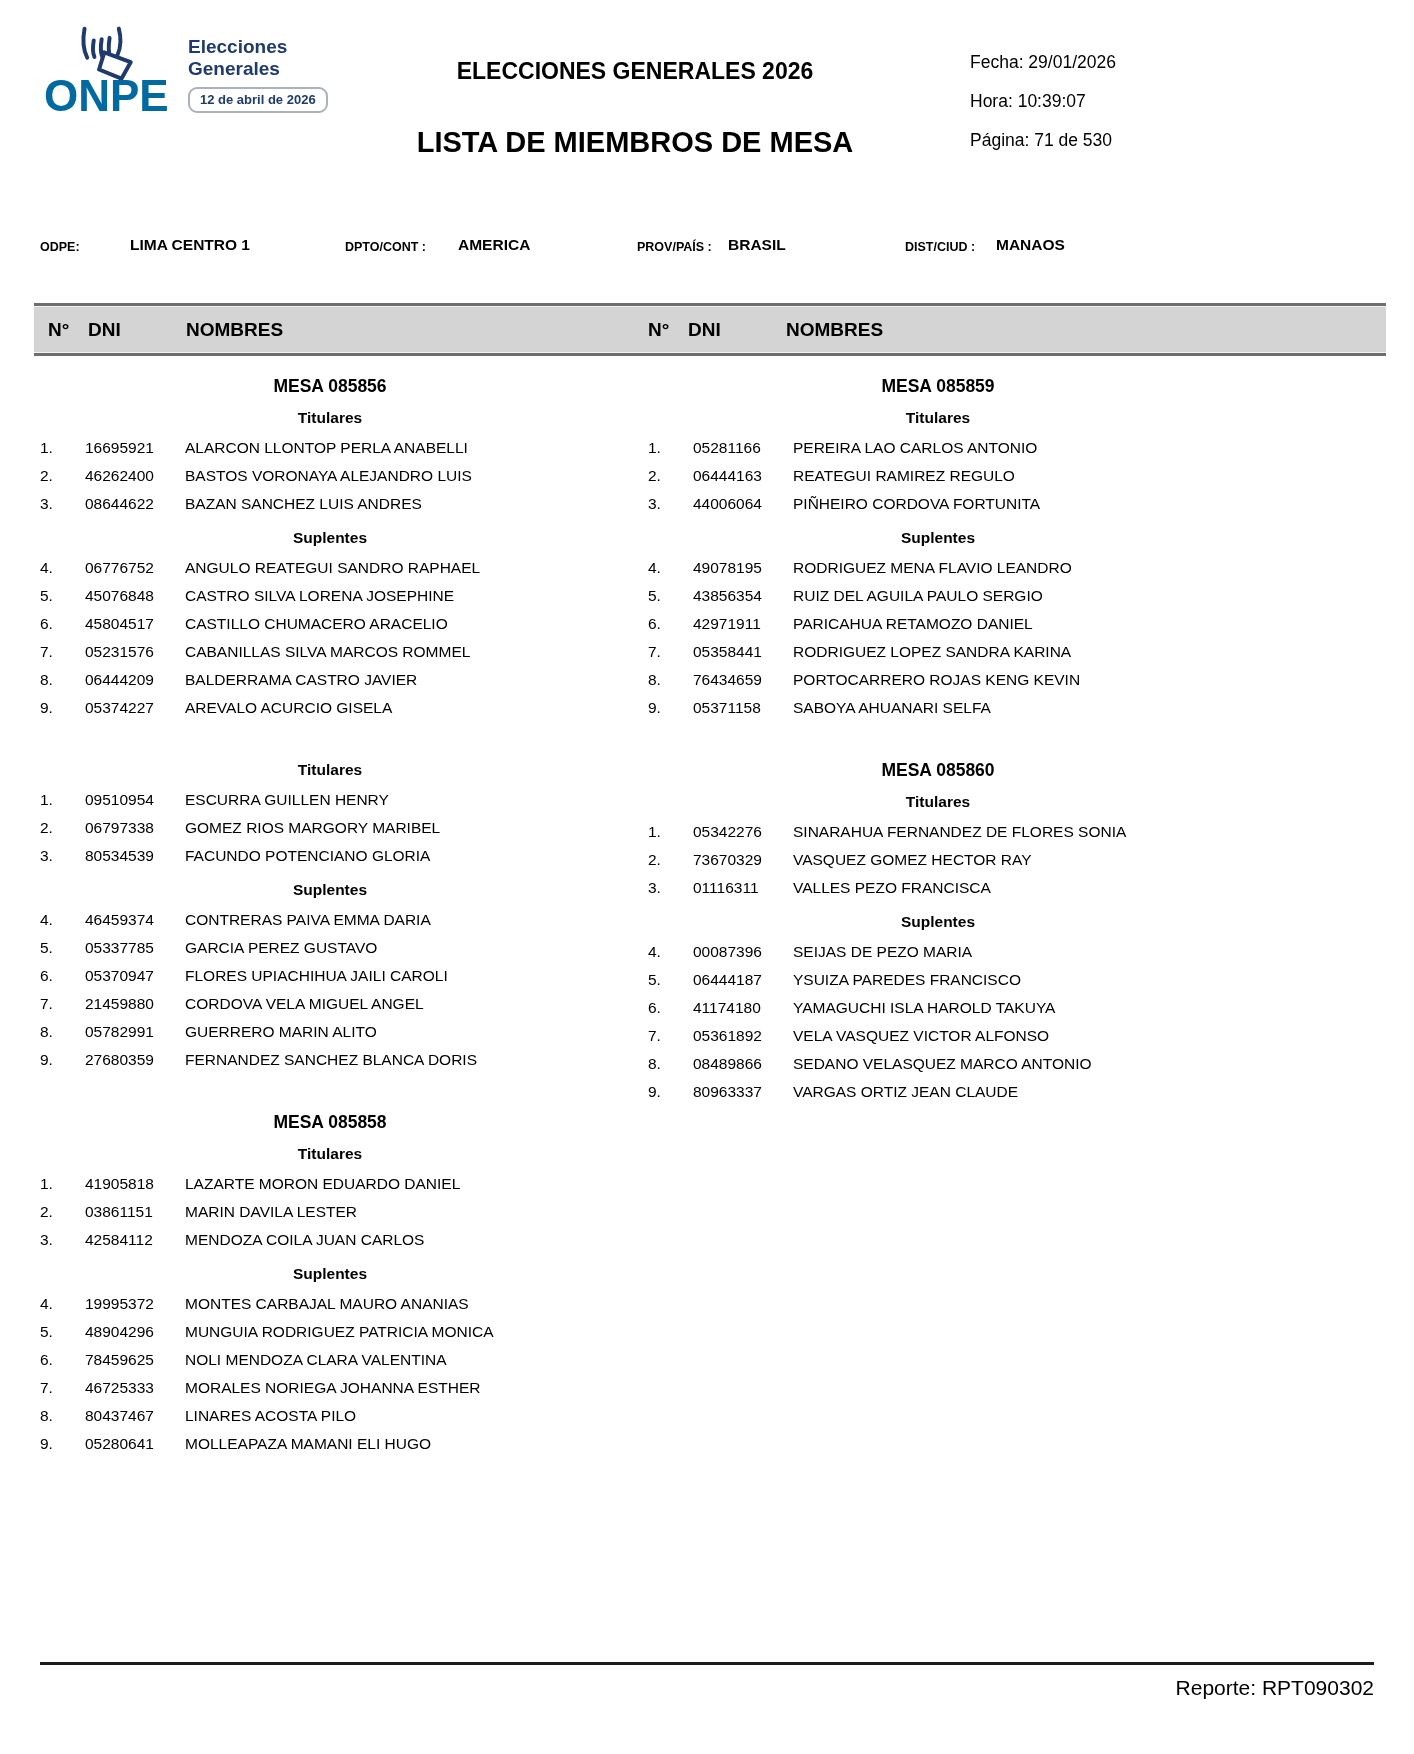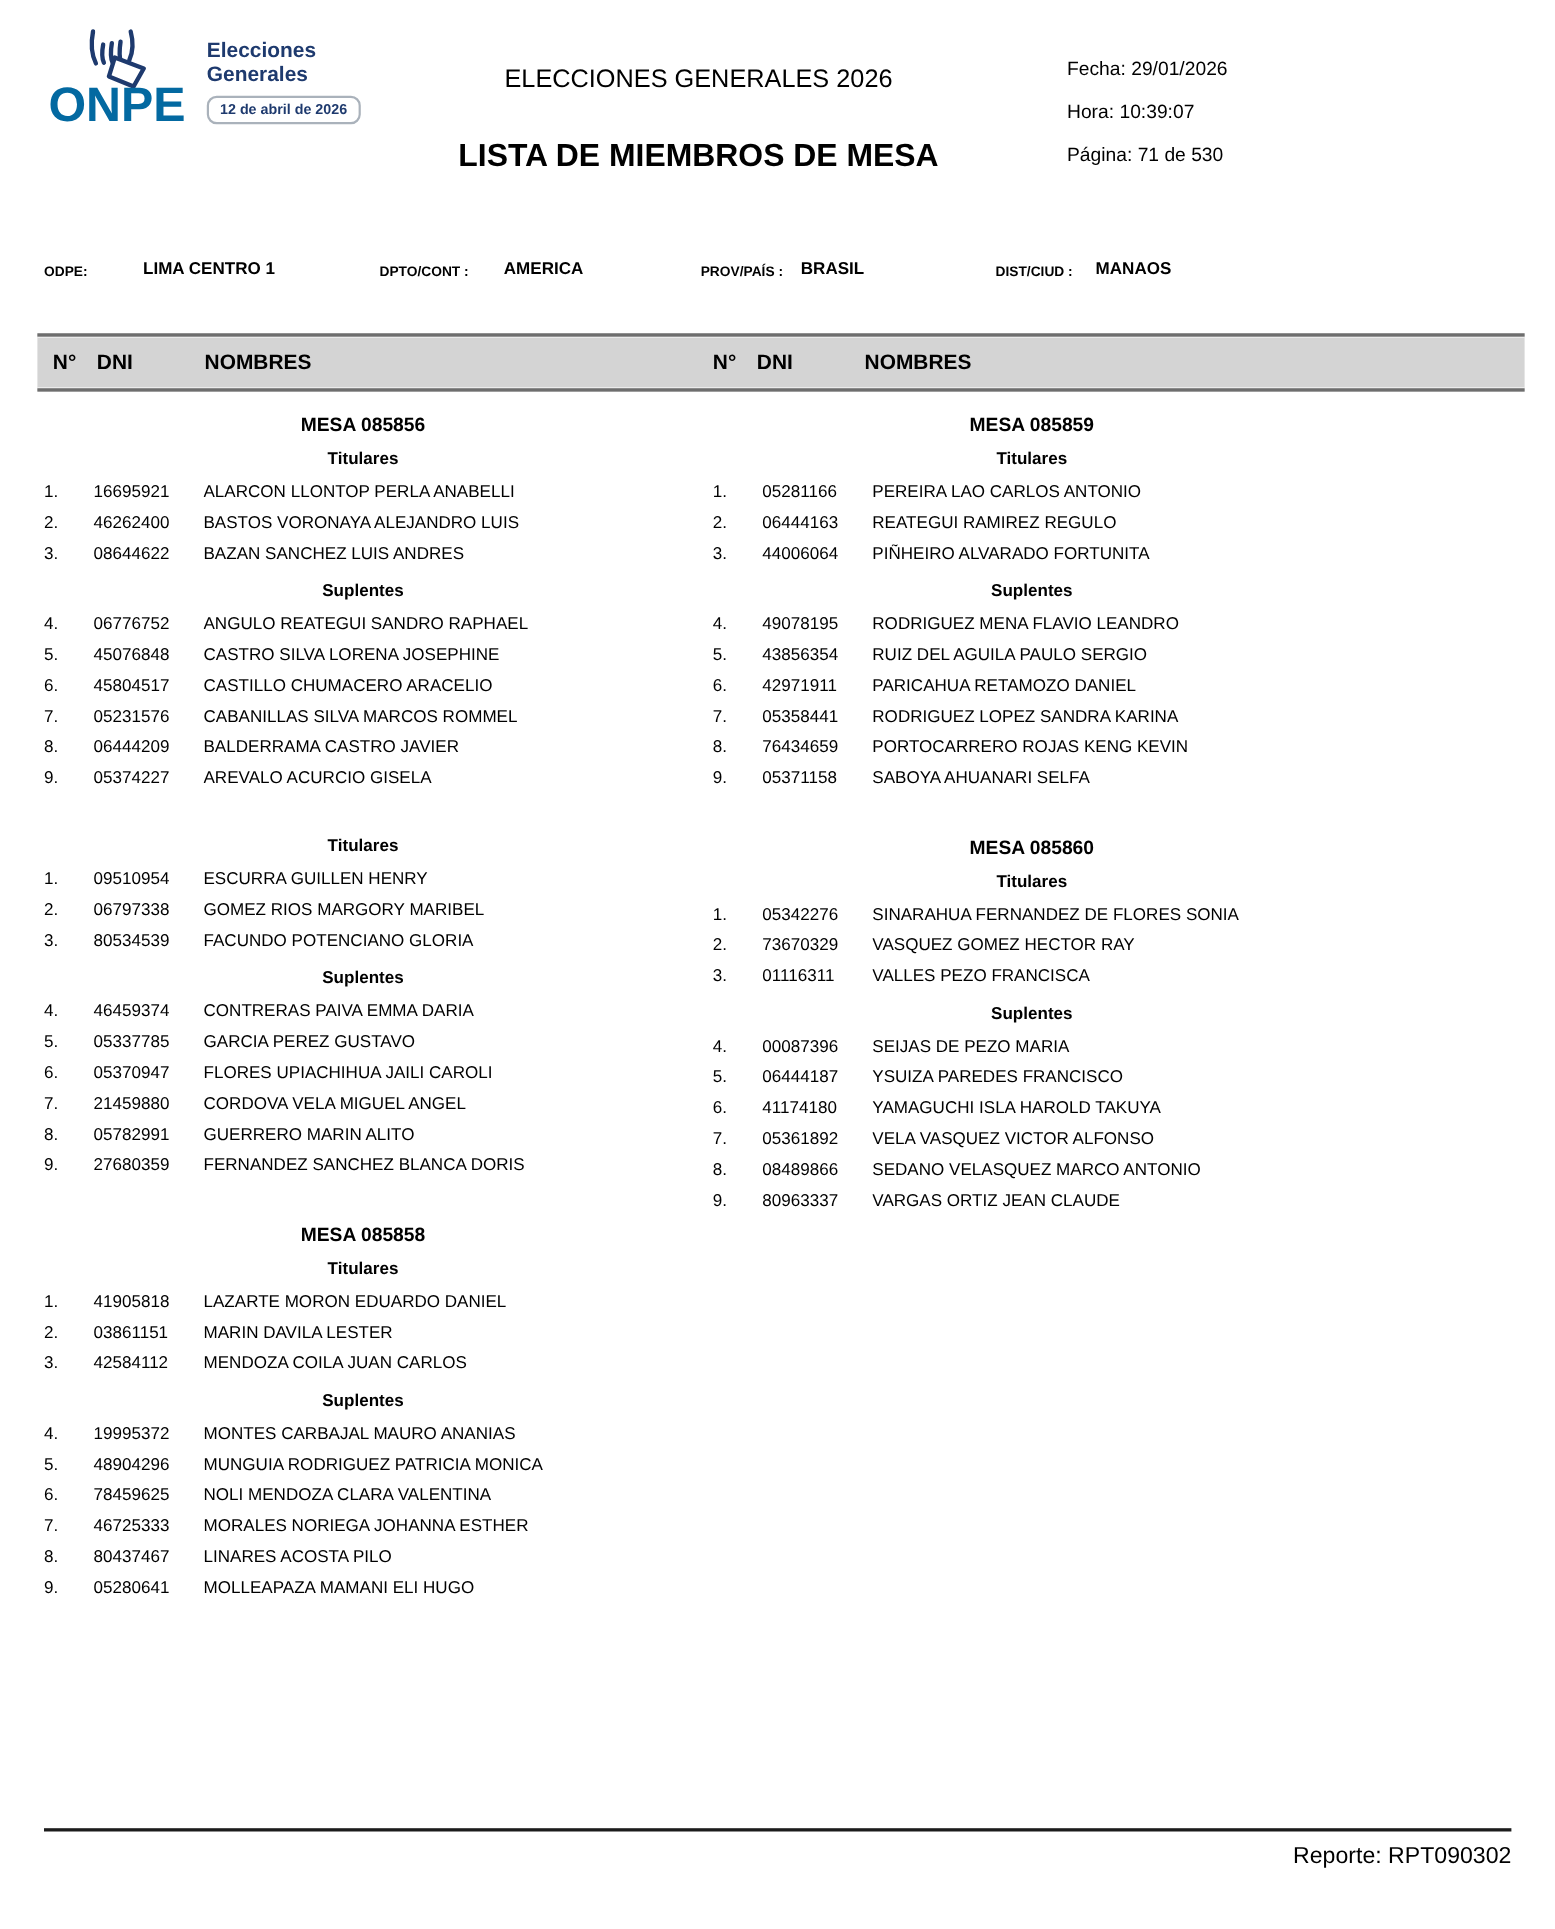--- a/index.html
+++ b/index.html
@@ -22,21 +22,21 @@
   .logo-lines { font-size:19px; font-weight:bold; color:#1e3a6e; line-height:22px; }
   .date-badge {
     margin-top:7px; display:inline-block;
     border:2px solid #aab2bb; border-radius:9px; background:#fff;
     padding:3px 10px 4px 10px;
     font-size:13px; font-weight:bold; color:#1e3a6e; white-space:nowrap;text-align:center;
   }
 
   
   .titles { position:absolute; left:300px; top:58px; width:670px; text-align:center; }
-  .title-main { font-size:23px; font-weight:normal; margin:0; line-height:26px; }
+  .title-main { font-size:23px; font-weight:bold; margin:0; line-height:26px; }
   .title-sub  { font-size:29px; font-weight:bold; margin:42px 0 0 0; line-height:32px; }
 
   
   .pageinfo { position:absolute; left:970px; top:52px; font-size:17.5px; }
   .pageinfo div { margin-bottom:18px; white-space:nowrap; }
 
   
   .meta { position:absolute; top:224px; left:40px; width:1340px; height:32px; }
   .meta span { position:absolute; bottom:2px; white-space:nowrap; }
   .meta .lbl { font-size:12.5px; font-weight:bold; }
@@ -309,21 +309,21 @@
               <div class="nm">PEREIRA LAO CARLOS ANTONIO</div>
             </div>
             <div class="mrow">
               <div class="num">2.</div>
               <div class="dni">06444163</div>
               <div class="nm">REATEGUI RAMIREZ REGULO</div>
             </div>
             <div class="mrow">
               <div class="num">3.</div>
               <div class="dni">44006064</div>
-              <div class="nm">PIÑHEIRO ALVARADO FORTUNITA</div>
+              <div class="nm">PIÑHEIRO CORDOVA FORTUNITA</div>
             </div>
           </div>
           <div class="group-label">Suplentes</div>
           <div class="rows">
             <div class="mrow">
               <div class="num">4.</div>
               <div class="dni">49078195</div>
               <div class="nm">RODRIGUEZ MENA FLAVIO LEANDRO</div>
             </div>
             <div class="mrow">

